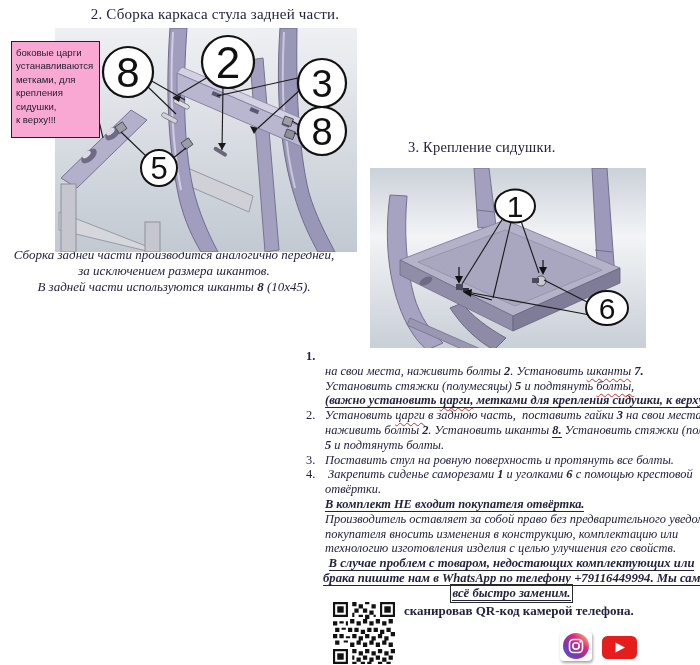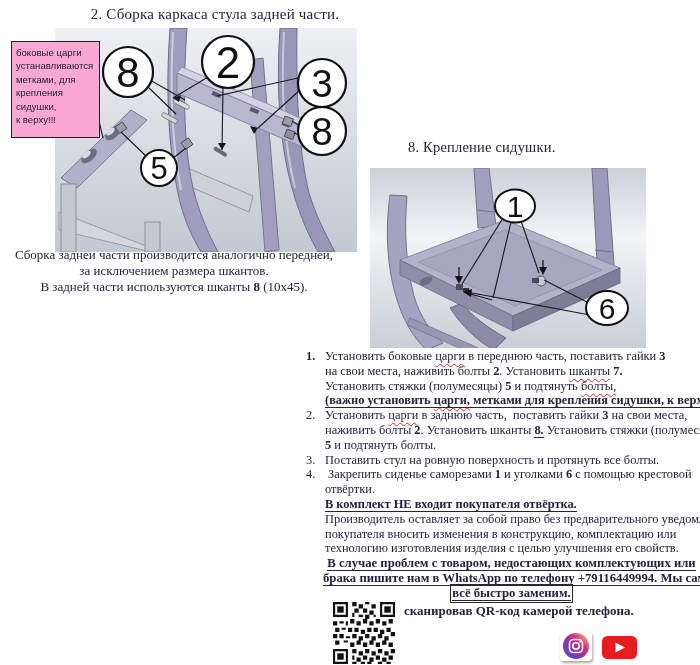--- a/index.html
+++ b/index.html
@@ -14,21 +14,21 @@
   .title2{left:408px;top:139px;font-size:14.5px;}
   .notebox{left:11px;top:41px;width:80px;height:86px;background:#f9a8d4;border:1.4px solid #222;
            padding:4px 3px 5px 4px;font-family:"Liberation Sans",sans-serif;font-size:9.6px;
            line-height:13.4px;color:#1c1c30;white-space:pre-line;z-index:4;}
   .caption{left:0;top:247px;width:348px;font-size:13px;line-height:16px;}
   .caption .ln{display:block;text-align:center;}
   .instructions{left:306px;top:349px;width:400px;font-size:12.4px;line-height:14.8px;}
   .instructions .ln{display:flex;}
   .instructions .num{width:19px;flex:none;display:inline-block;}
   .contact{left:323px;top:556px;width:377px;font-size:12.7px;line-height:14.8px;text-align:center;}
-  .ln .body span{white-space:pre;}
+  .ln .body span{white-space:pre;font-style:italic;}
   .b{font-weight:700;}
   .u{border-bottom:1.3px solid currentColor;}
   .sq{text-decoration:underline;text-decoration-style:wavy;text-decoration-color:var(--accent_red);
       text-decoration-thickness:1px;text-underline-offset:2.5px;}
   .box{outline:1.2px solid #2a2a2a;outline-offset:1px;}
   .videotext{left:404px;top:602px;width:292px;font-size:13px;font-weight:700;line-height:18.5px;}
   .qr{left:331px;top:602px;width:66px;height:62px;}
   .insta{left:560px;top:631px;width:32px;height:30px;background:#fff;border-radius:4px;
          box-shadow:1px 2px 3px rgba(0,0,0,.35);display:flex;align-items:center;justify-content:center;}
   svg{display:block;}
@@ -128,21 +128,21 @@
       <text x="104" y="151" font-size="31">5</text>
     </g>
   </svg>
 
   <div class="abs caption">
       <div class="ln"><span class="body"><span>Сборка задней части производится аналогично передней,</span></span></div>
       <div class="ln"><span class="body"><span>за исключением размера шкантов.</span></span></div>
       <div class="ln"><span class="body"><span>В задней части используются шканты </span><span class="b">8</span><span> (10x45).</span></span></div>
     </div>
 
-  <div class="abs title title2">8.   Крепление сидушки.</div>
+  <div class="abs title title2">3.   Крепление сидушки.</div>
 
   <svg class="abs" style="left:370px;top:168px" width="276" height="180" viewBox="0 0 276 180">
     <defs>
       <linearGradient id="g2" x1="0" y1="0" x2="0" y2="1">
         <stop offset="0" stop-color="#cbd1d9"></stop>
           <stop offset="0.38" stop-color="#f2f4f6"></stop>
         <stop offset="1" stop-color="#c9cfd7"></stop>
       </linearGradient>
     </defs>
     <rect x="0" y="0" width="276" height="180" fill="url(#g2)"></rect>
@@ -190,21 +190,20 @@
       <ellipse cx="145" cy="38" rx="20" ry="16.5" fill="#fff" stroke="#111" stroke-width="2"></ellipse>
       <text x="145" y="49" font-size="30">1</text>
       <ellipse cx="237" cy="140" rx="21" ry="17" fill="#fff" stroke="#111" stroke-width="2"></ellipse>
       <text x="237" y="151" font-size="30">6</text>
     </g>
   </svg>
 
   <div class="abs instructions">
       <div class="ln">
         <span class="num b">1.</span>
-        <span class="body"><span>Установить боковые </span><span class="sq">царги</span><span> в переднюю часть, поставить гайки </span><span class="b">3</span></span>
       </div>
       <div class="ln">
         <span class="num"></span>
         <span class="body"><span>на свои места, наживить болты </span><span class="b">2</span><span>. Установить </span><span class="sq">шканты</span><span> </span><span class="b">7.</span></span>
       </div>
       <div class="ln">
         <span class="num"></span>
         <span class="body"><span>Установить стяжки (полумесяцы) </span><span class="b">5</span><span> и подтянуть </span><span class="sq">болты,</span></span>
       </div>
       <div class="ln">

